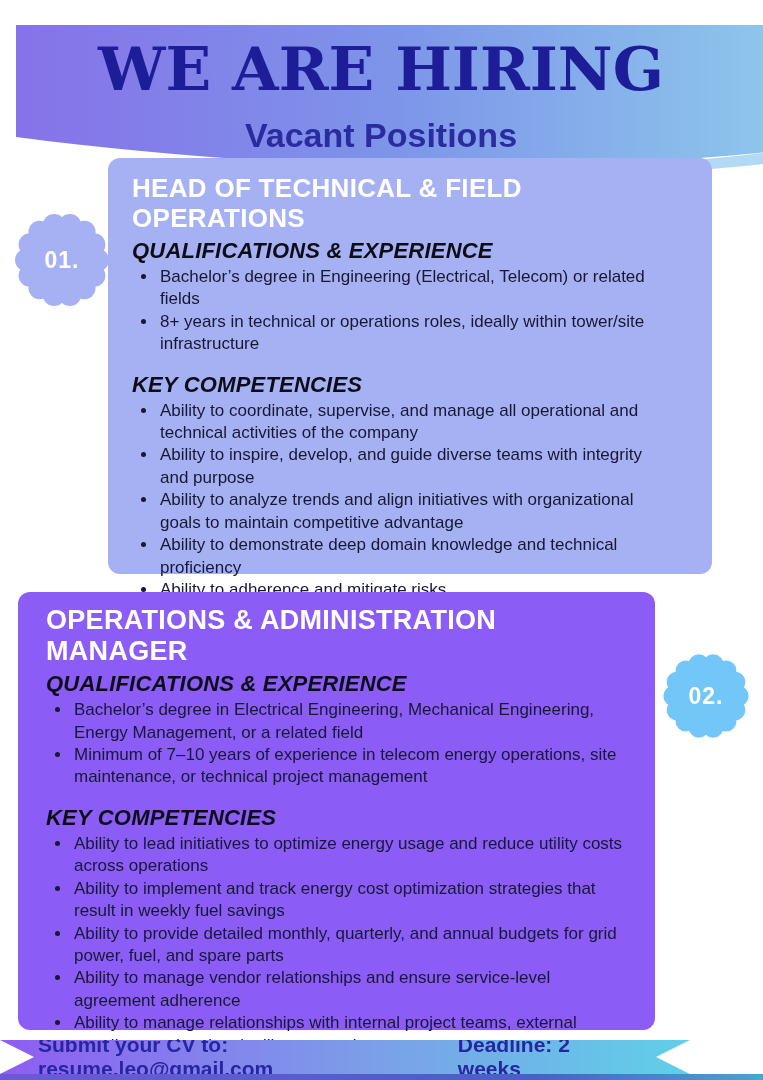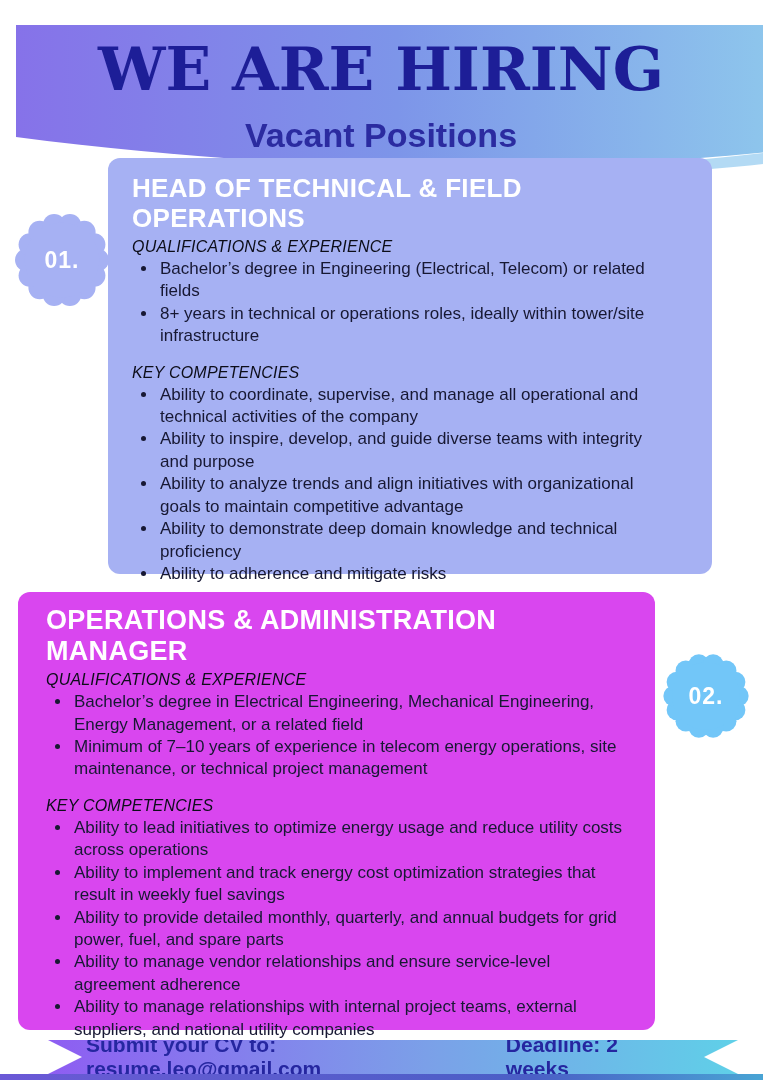--- a/index.html
+++ b/index.html
@@ -20,44 +20,44 @@
   }
   .header h2 {
     position:absolute; top:92px; left:0; width:100%; margin:0;
     text-align:center; font-weight:bold; font-size:34px; line-height:1.1;
     color:#2b2ba0;
   }
 
   
   .card { position:absolute; box-sizing:border-box; border-radius:12px; }
   .card h3 { margin:0 0 4px 0; color:#ffffff; font-size:26px; font-weight:bold; letter-spacing:0.3px; line-height:1.15; }
-  .card h4 { margin:4px 0 2px 0; font-size:16px; font-weight:normal; font-style:italic; color:#0c0d18; letter-spacing:0.2px; }
+  .card h4 { margin:4px 0 2px 0; font-size:22px; font-weight:bold; font-style:italic; color:#0c0d18; letter-spacing:0.2px; }
   .card ul { margin:2px 0 0 0; padding-left:26px; font-size:17px; line-height:1.32; color:#171833; }
   .card li { padding-left:2px; }
   .card .sec2 { margin-top:16px; }
 
   .card1 { left:108px; top:158px; width:604px; height:416px; background:#a6b1f3; padding:16px 38px 0 24px; }
-  .card2 { left:18px;  top:592px; width:637px; height:438px; background:#d946ef; padding:13px 26px 0 28px; }
+  .card2 { left:18px;  top:592px; width:637px; height:438px; background:#8b5cf6; padding:13px 26px 0 28px; }
   .card2 h3 { font-size:27px; }
 
   
   .badge { position:absolute; display:flex; align-items:center; justify-content:center; }
   .badge svg { position:absolute; top:0; left:0; }
   .badge span { position:relative; color:#ffffff; font-weight:bold; font-size:23px; letter-spacing:1px; }
   .badge1 { left:8px;  top:206px; width:108px; height:108px; }
   .badge2 { left:657px; top:647px; width:98px;  height:98px; }
 
   
   .ribbon {
     position:absolute; left:0; top:1040px; width:690px; height:34px;
     box-sizing:border-box; display:flex; align-items:center; justify-content:space-between;
     padding:0 56px 0 38px;
     background:linear-gradient(90deg,#8e5df2 0%,#7ba0e8 55%,#5fd0e8 100%);
     clip-path:polygon(0 0,100% 0,calc(100% - 34px) 50%,100% 100%,0 100%,34px 50%);
-    font-weight:bold; font-size:21px; color:#2526a0;margin-left:48px;
+    font-weight:bold; font-size:21px; color:#2526a0;
   }
   .strip {
     position:absolute; left:0; top:1074px; width:763px; height:6px;
     background:linear-gradient(90deg,#6b59d6 0%,#4a5fc6 70%,#49a4d4 100%);
   }
 </style>
 </head>
 <body>
 
 <div class="poster">

